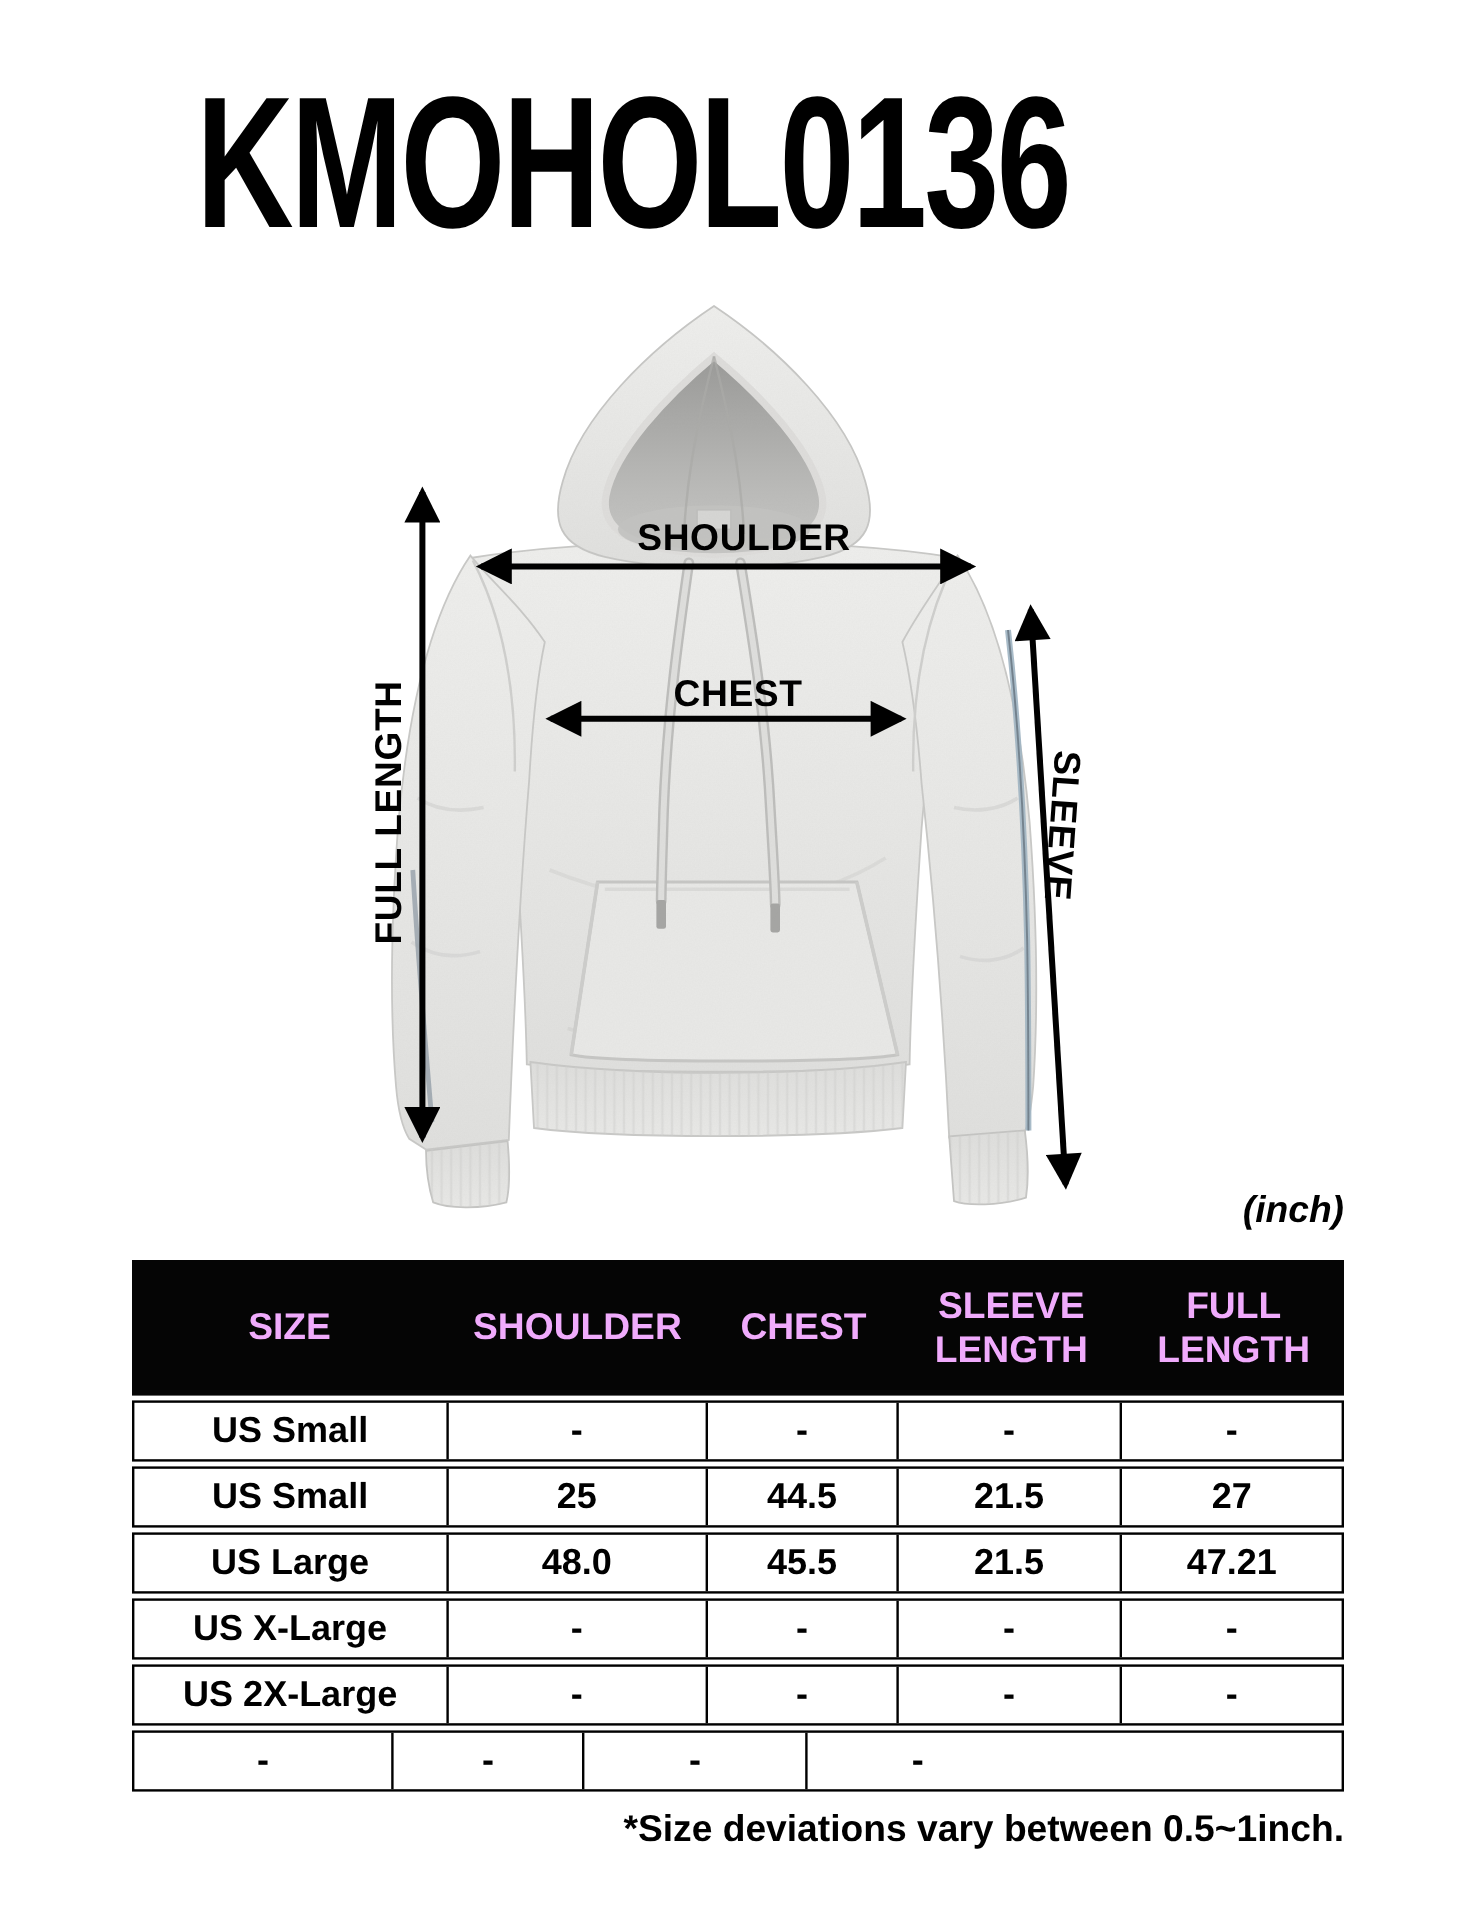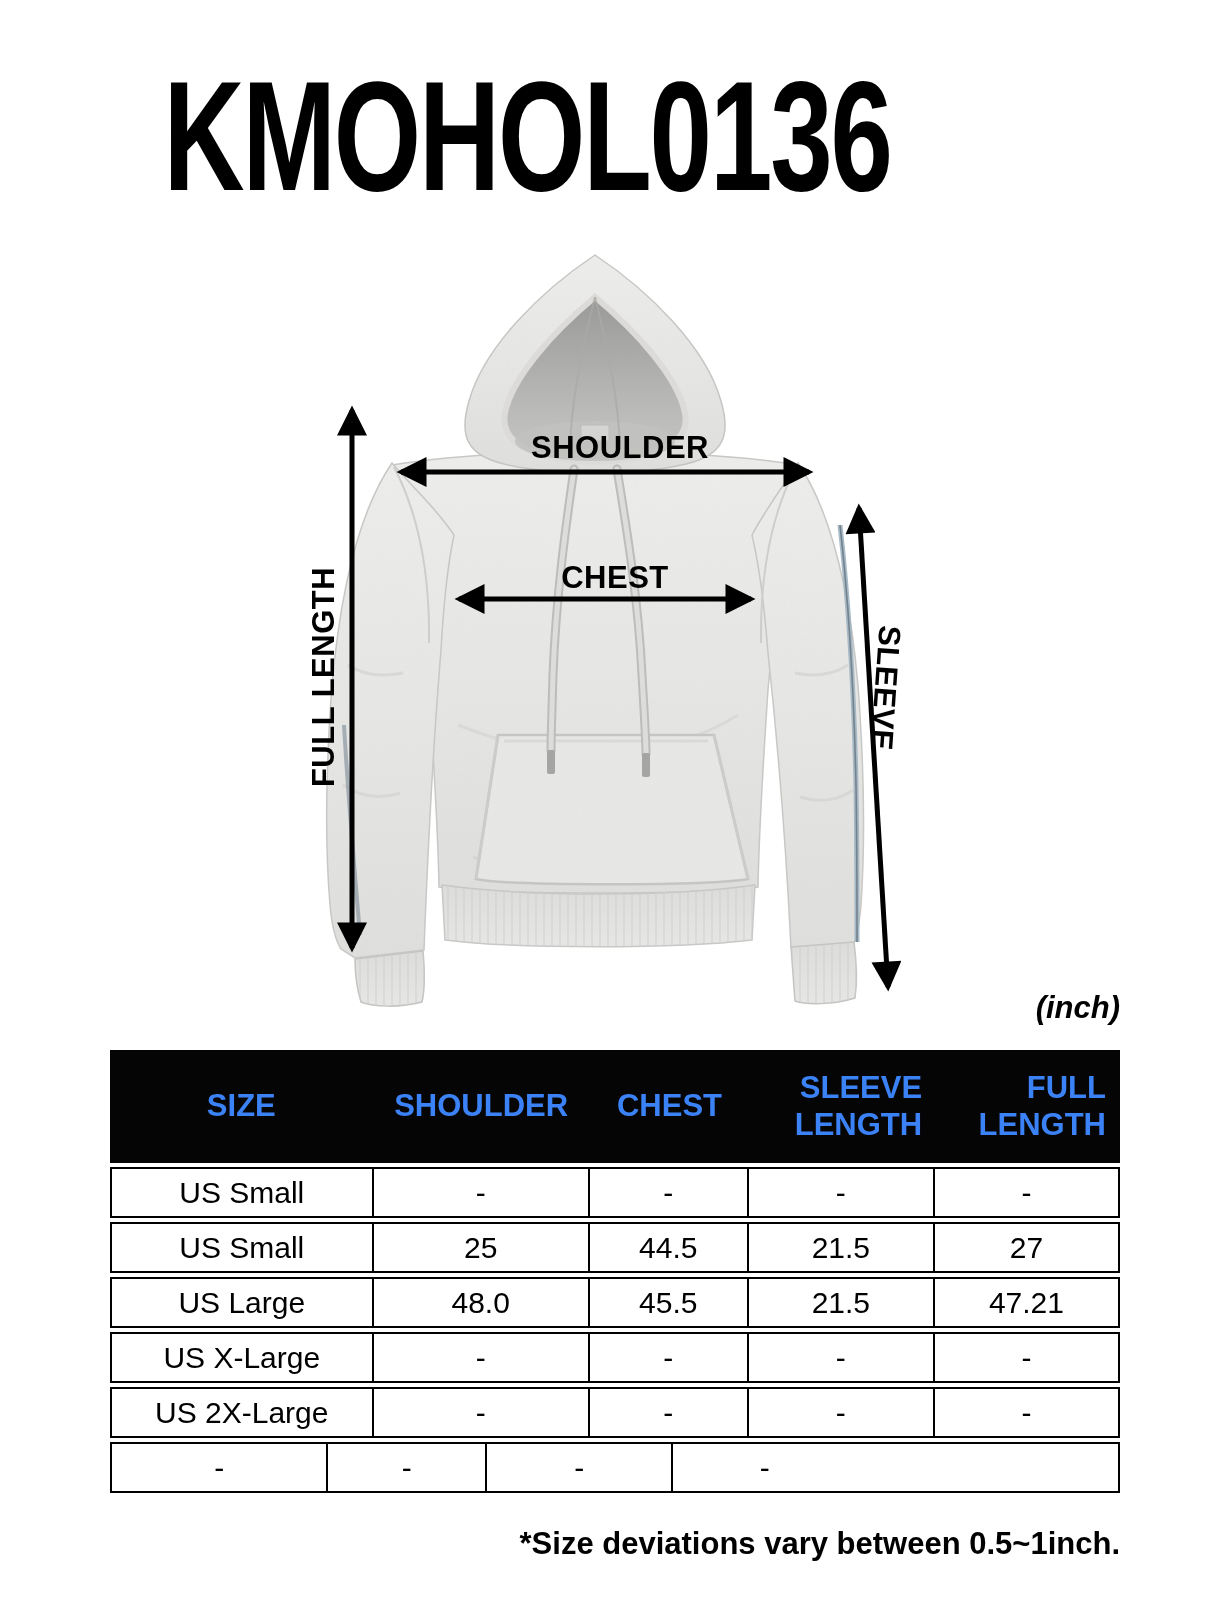--- a/index.html
+++ b/index.html
@@ -28,43 +28,43 @@
 
   
   .unit-note {
     position:absolute; top:990px; left:110px; width:1010px;
     text-align:right; font-size:31px; font-weight:700;font-style:italic;
   }
 
   
   .size-table { position:absolute; top:1050px; left:110px; width:1010px; }
   .thead {
-    display:flex; background:#050505; color:#3b82f6; height:113px;
-    font-size:31px; font-weight:700; text-align:right;
+    display:flex; background:#050505; color:#f0abfc; height:113px;
+    font-size:31px; font-weight:700; text-align:center;
   }
   .thead .hcell {
     display:flex; align-items:center; justify-content:center;
     line-height:1.18; padding:0 14px; box-sizing:border-box;
   }
   .trow {
     display:flex; border:2px solid #000; margin-top:4px; height:51px;
-    box-sizing:border-box; font-size:30px; font-weight:400; background:#fff;
+    box-sizing:border-box; font-size:30px; font-weight:700; background:#fff;
   }
   .trow .cell {
     display:flex; align-items:center; justify-content:center; text-align:center;
     border-right:2px solid #000; box-sizing:border-box; height:100%;
   }
   .trow .cell:last-child { border-right:none; }
   .c0 { width:26.0%; } .c1 { width:21.5%; } .c2 { width:15.8%; }
   .c3 { width:18.5%; } .c4 { width:18.2%; }
 
   
   .footnote {
     position:absolute; top:1506px; left:110px; width:1010px;
-    text-align:right; font-size:31px; font-weight:700;margin-top:20px;
+    text-align:right; font-size:31px; font-weight:700;
   }
 </style>
 </head>
 <body>
 
 <div class="title">
   <span class="squeeze">KMOHOL0136</span>
 </div>
 
 <div class="figure">

